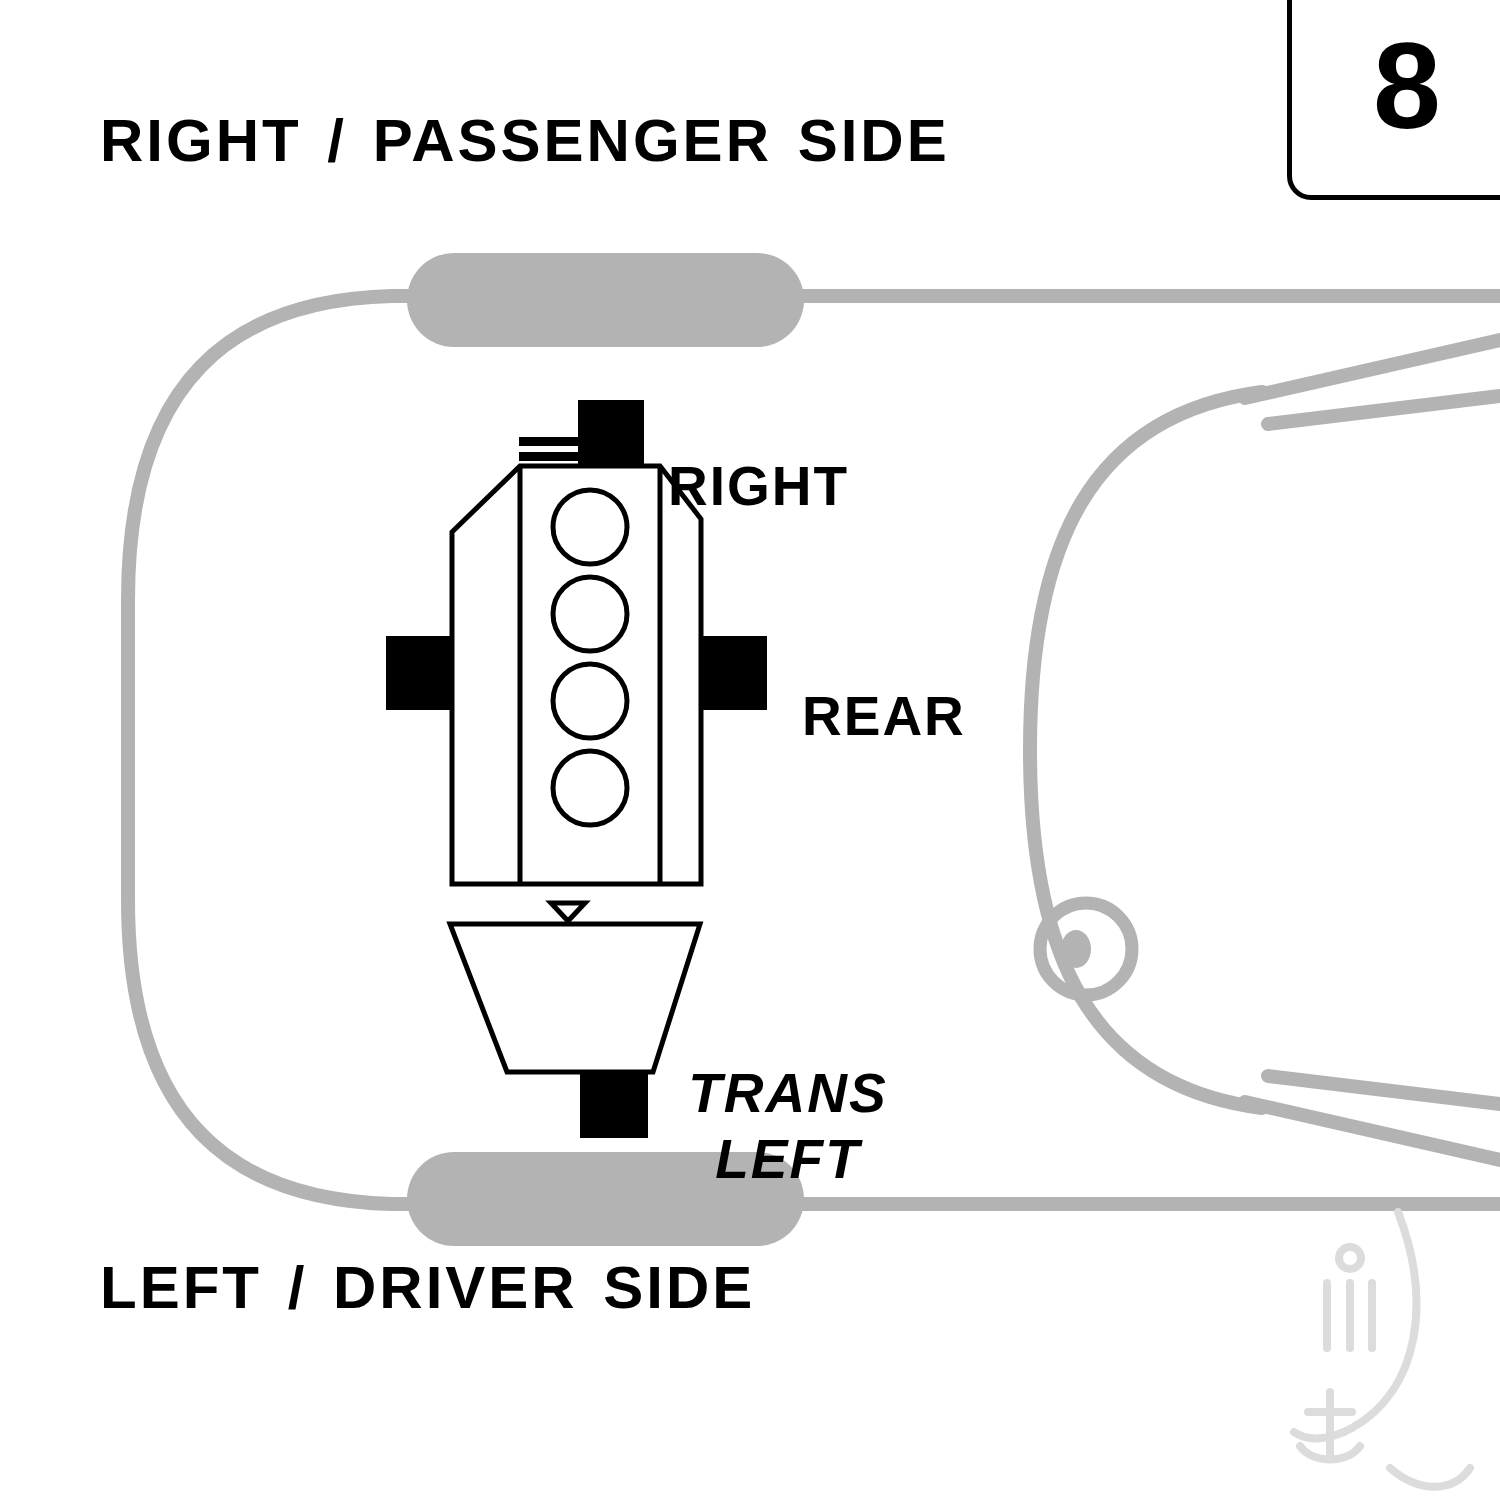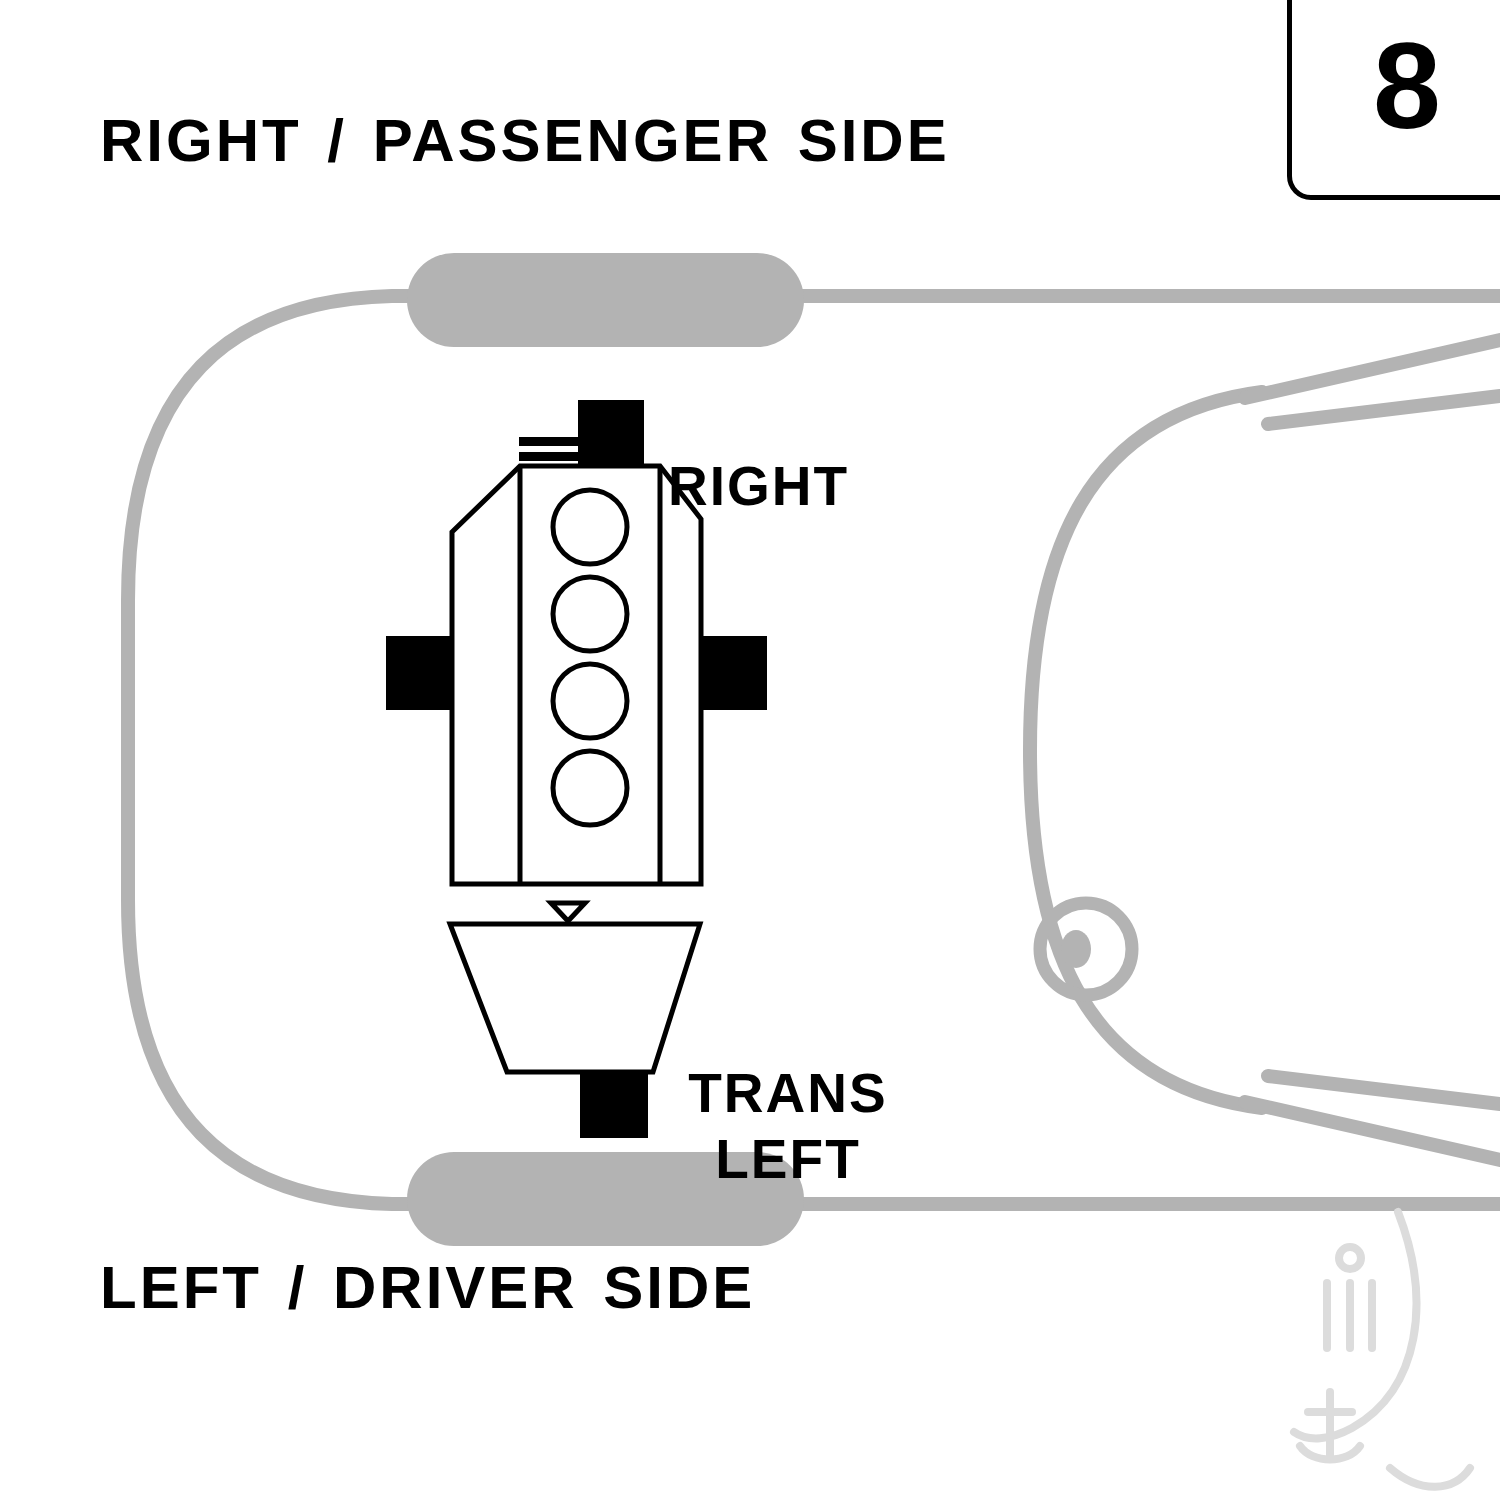--- a/index.html
+++ b/index.html
@@ -105,21 +105,22 @@
 
   <div class="overlay side-title" style="left:100px; top:106px;">RIGHT / PASSENGER SIDE</div>
 
   <div class="page-box">
     <span>8</span>
   </div>
 
   <div class="overlay mount-label" style="left:668px; top:410px;">RIGHT</div>
 
 
+  <div class="overlay mount-label" style="left:802px; top:640px;">REAR</div>
 
-  <div class="overlay mount-label" style="left:688px; top:1016px; width:200px; text-align:center; line-height:1.2;">
+  <div class="overlay mount-label" style="left:688px; top:1016px; width:200px; text-align:center; line-height:1.2;font-style:italic;">
     <div>TRANS</div>
     <div>LEFT</div>
   </div>
 
   <div class="overlay side-title" style="left:100px; top:1253px;">LEFT / DRIVER SIDE</div>
 
 </div>
 
 </body></html>

